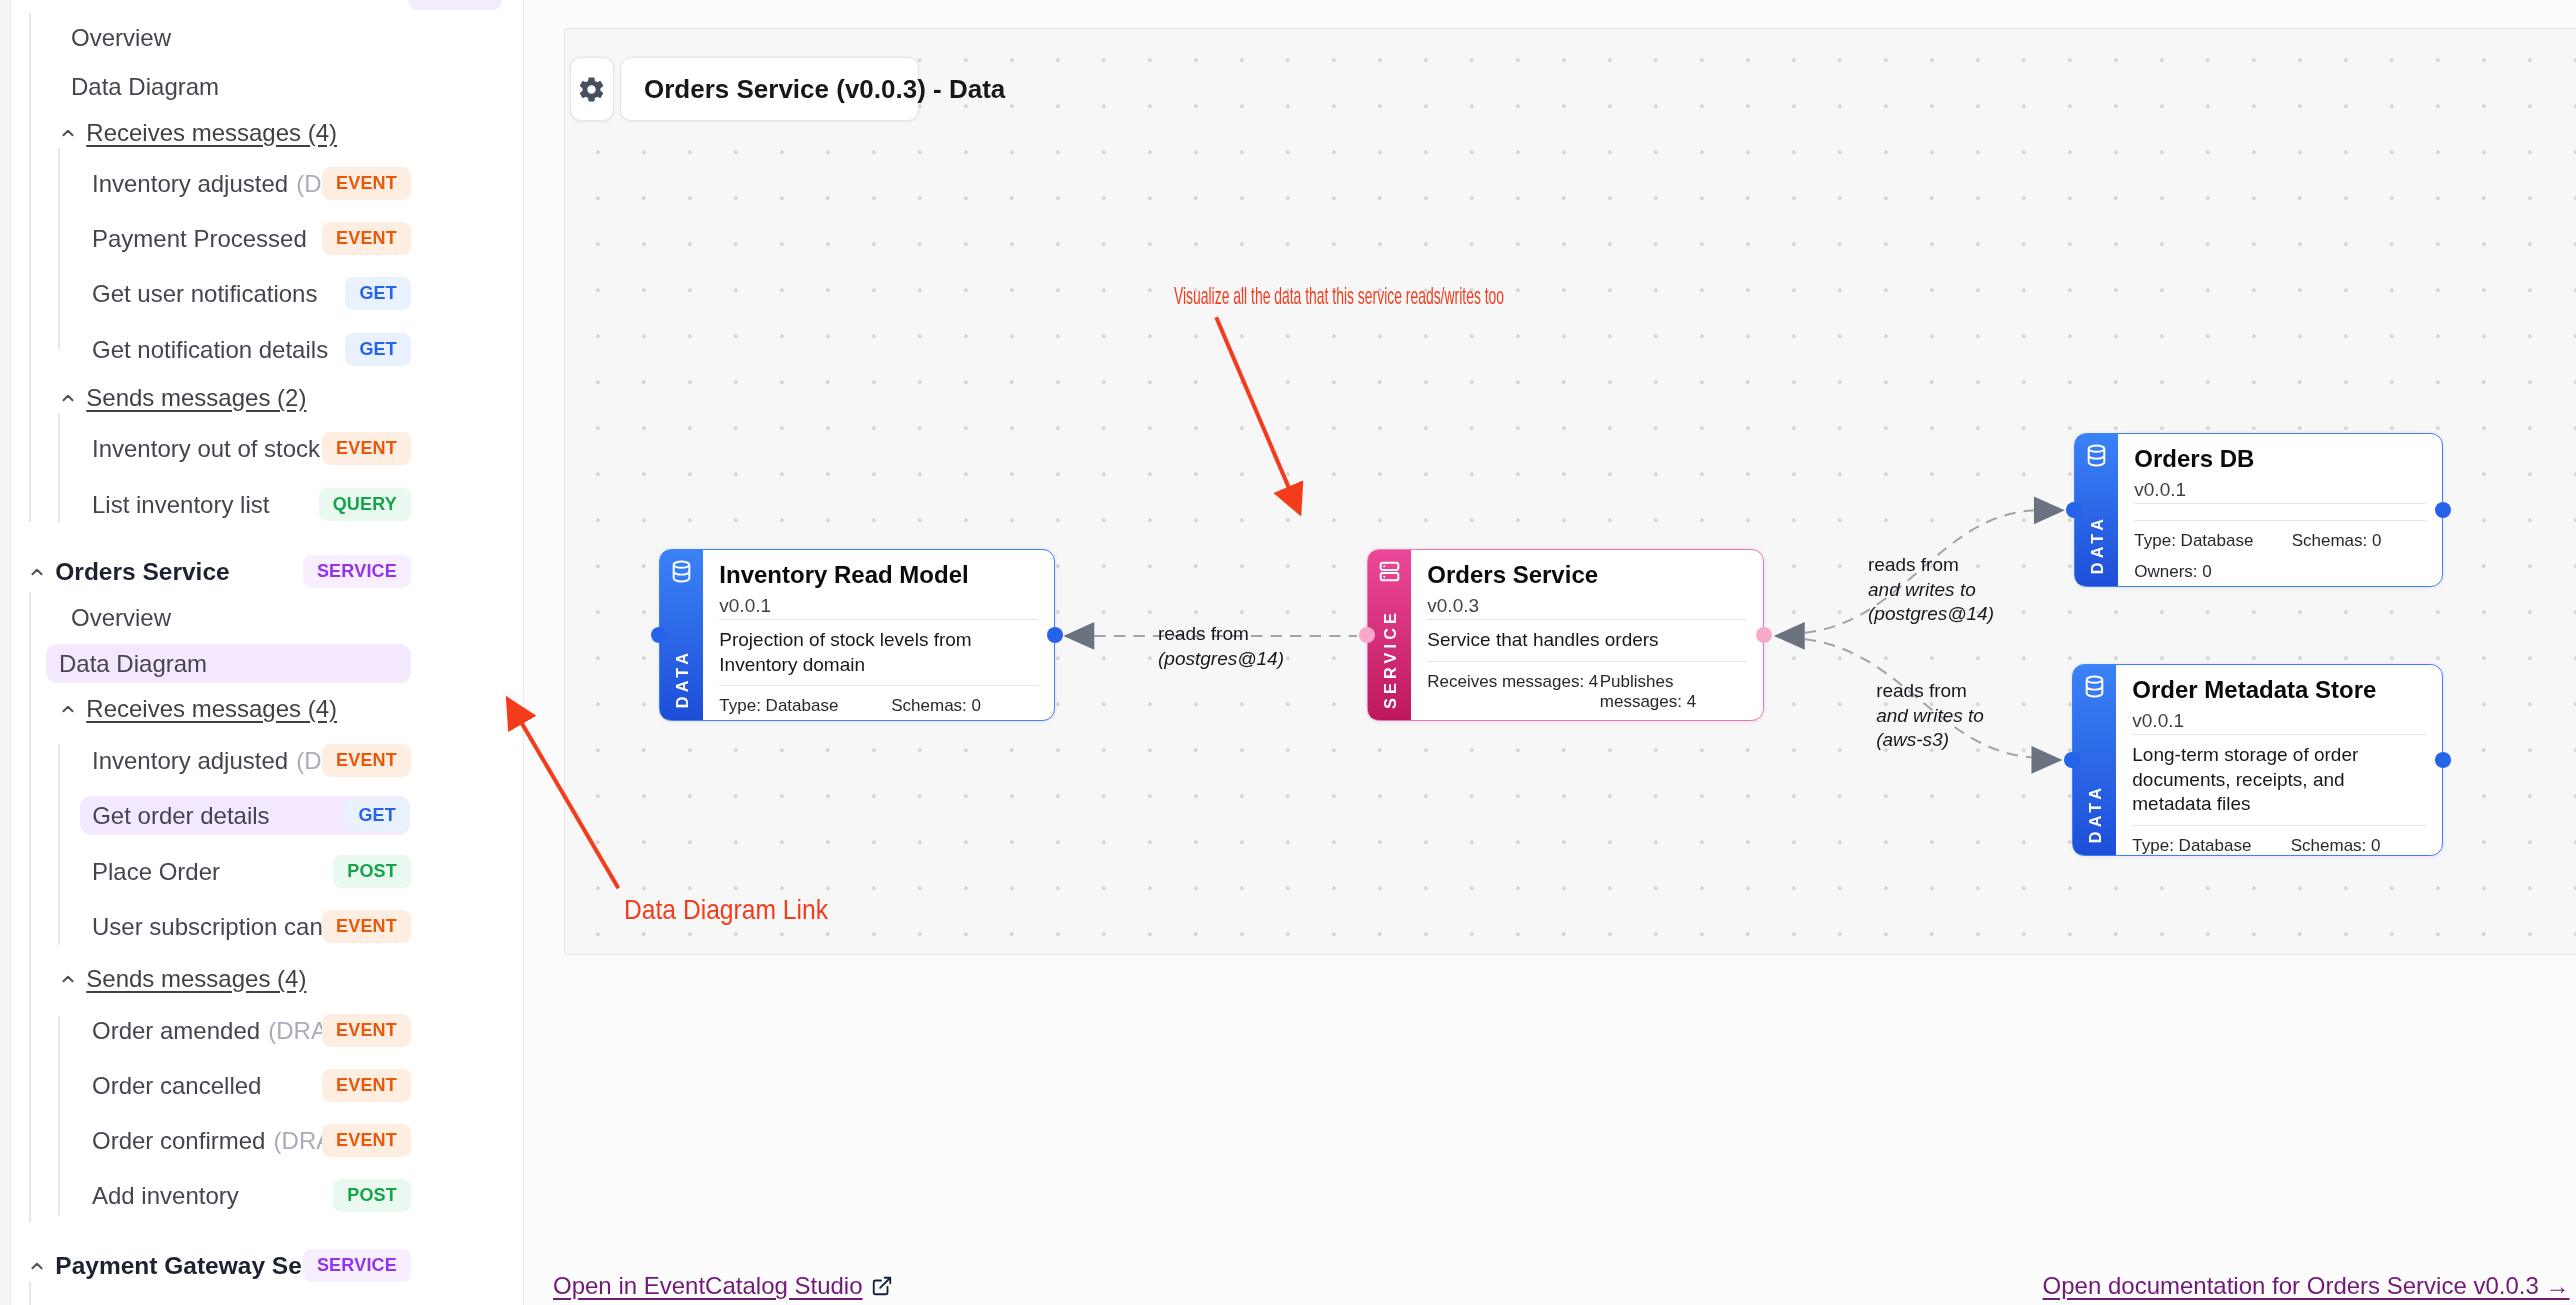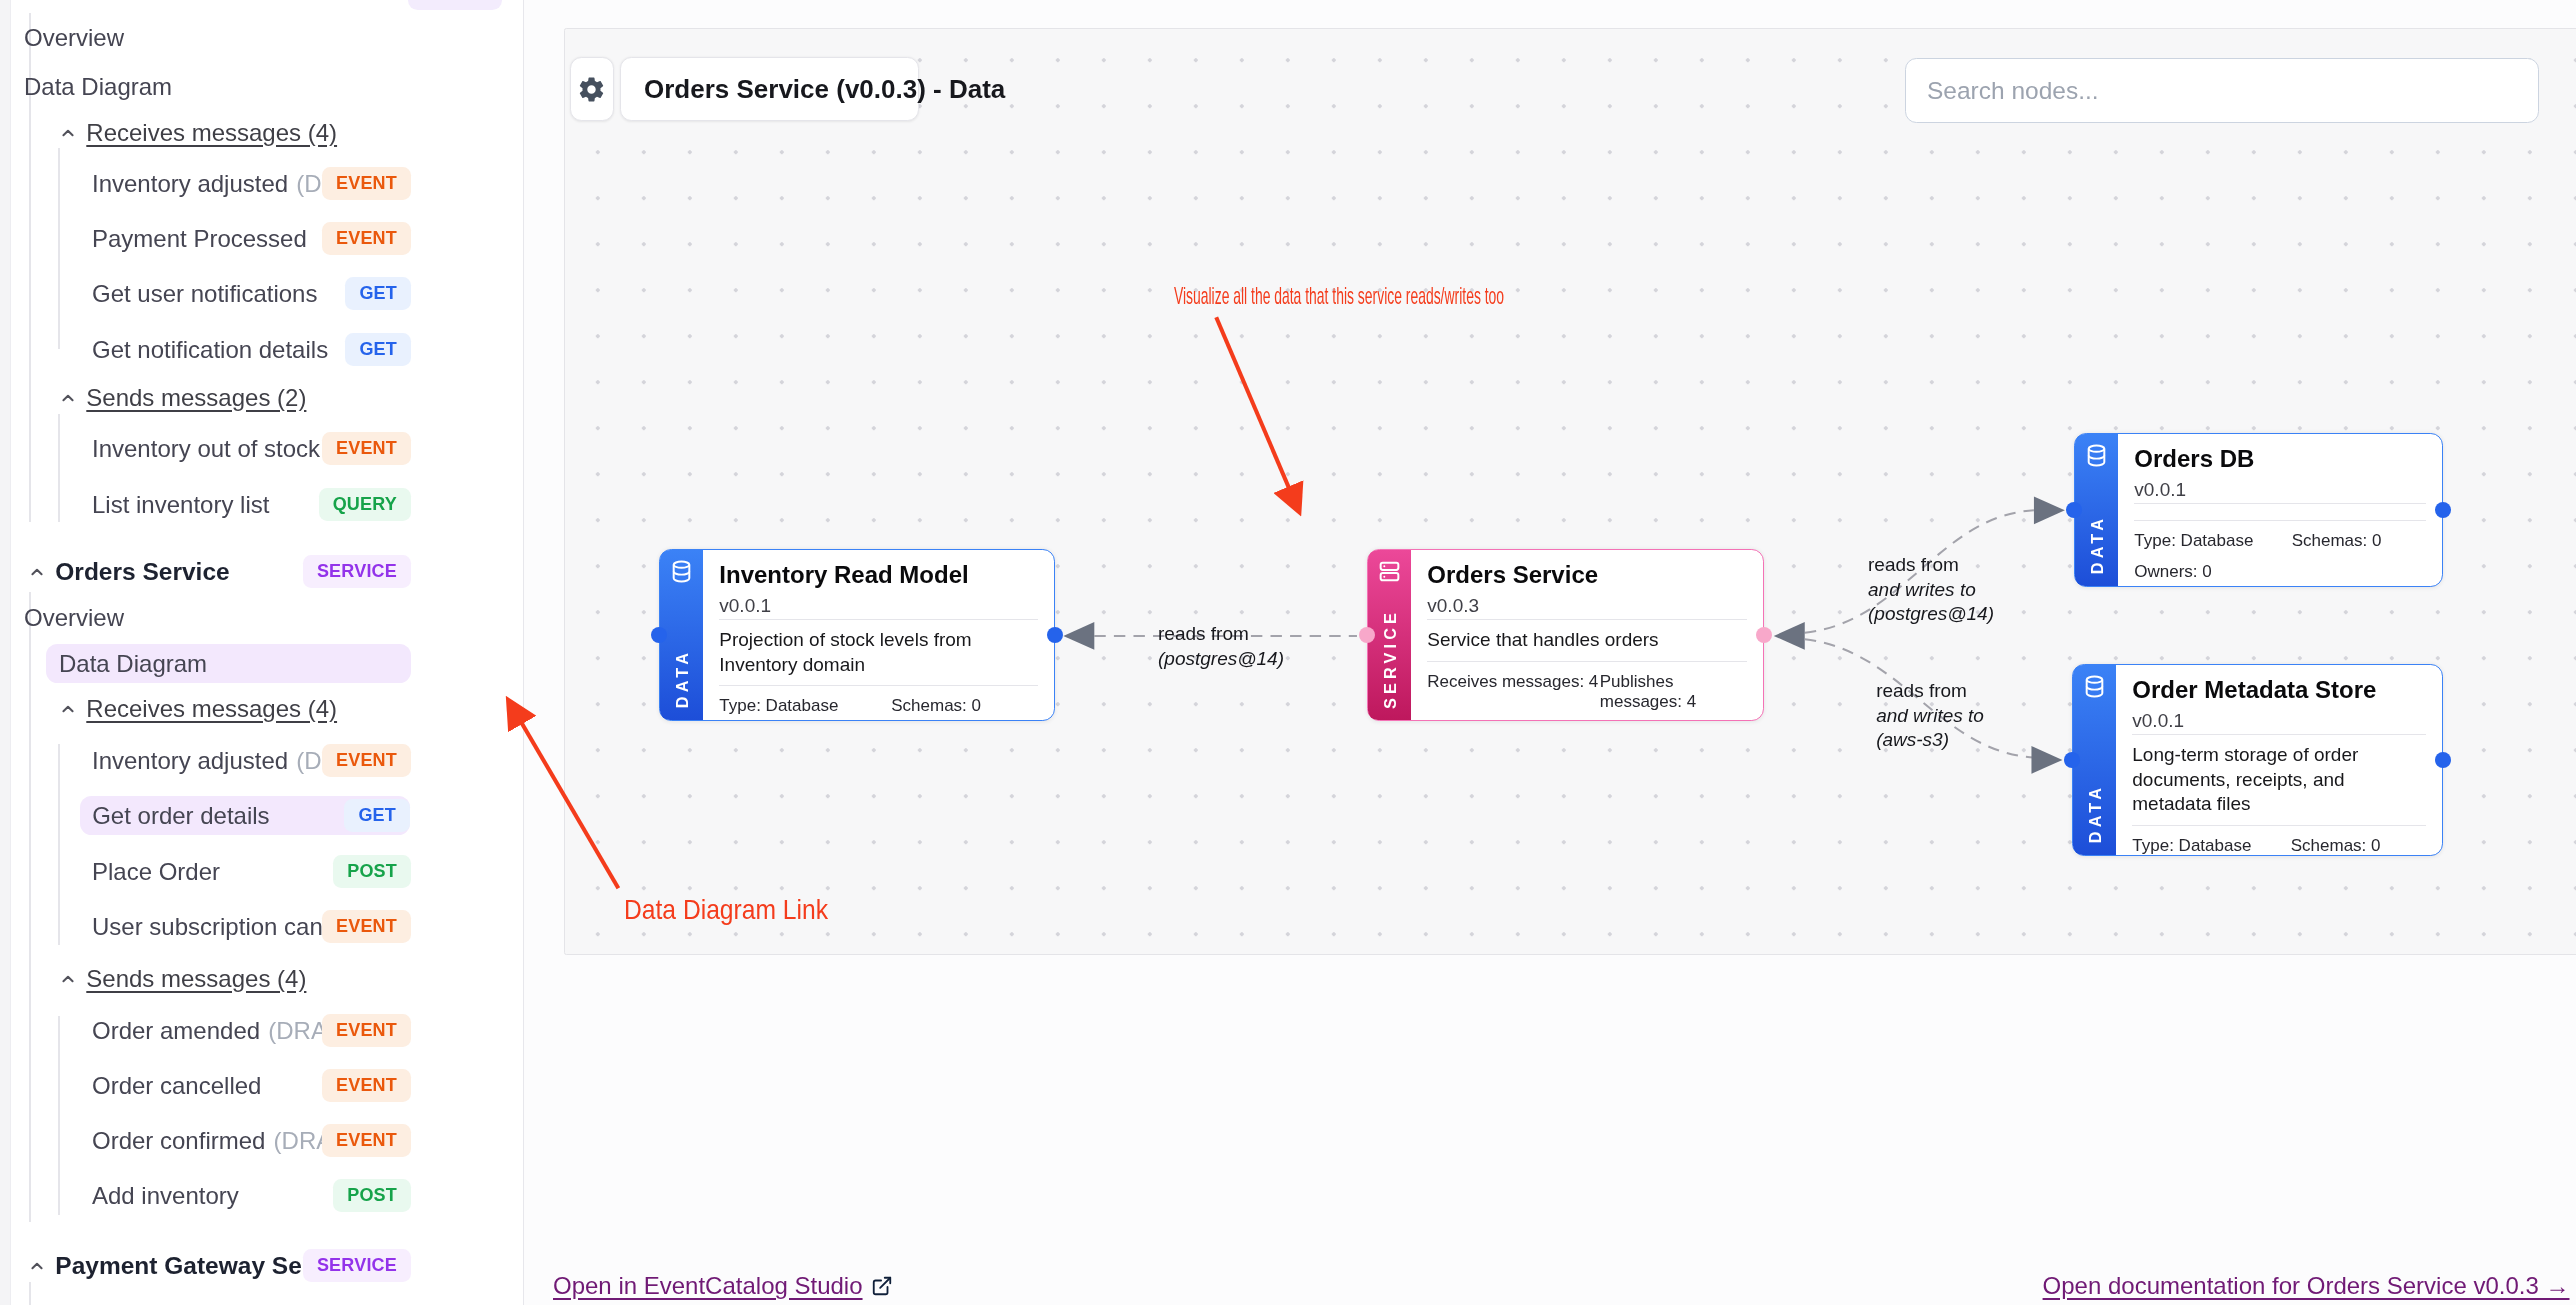--- a/index.html
+++ b/index.html
@@ -5,21 +5,21 @@
   html,body{margin:0;padding:0;background:#fcfcfd;font-family:"Liberation Sans",sans-serif;}
   #app{position:relative;width:2576px;height:1305px;overflow:hidden;background:#fcfcfd;}
 
   
   .sidebar{position:absolute;left:0;top:0;width:524px;height:1305px;background:#ffffff;border-right:0.8px solid #e7e7ec;box-sizing:border-box;}
   .gutter{position:absolute;left:0;top:0;width:9.8px;height:1305px;background:#f4f4f6;border-right:0.8px solid #ededf1;}
   .top-partial-pill{position:absolute;left:408px;top:0;width:94px;height:9.8px;background:#f3ecfd;border-radius:0 0 9.8px 9.8px;}
   .guide{position:absolute;width:1.6px;background:#e5e5ea;}
   .srow{position:absolute;left:0;width:524px;height:39px;display:flex;align-items:center;box-sizing:border-box;cursor:pointer;}
   .srow .chev{display:flex;align-items:center;margin-right:7.3px;flex:0 0 auto;}
-  .t-item{padding-left:24px;}
+  .t-item{padding-left:71px;}
   .t-message{padding-left:92px;}
   .t-group{padding-left:57px;}
   .t-service{padding-left:26px;}
   .srow.active{background:#f3e8fd;border-radius:11.4px;}
   .t-item.active{left:46px;width:365px;padding-left:13px;}
   .t-message.active{left:80px;width:330px;padding-left:12.2px;}
   .lbl{white-space:nowrap;}
   .t-item .lbl,.t-message .lbl{font-size:24px;color:#454552;}
   .t-group .lbl{font-size:24px;color:#3f3f46;text-decoration:underline;text-underline-offset:4.1px;}
   .t-service .lbl{font-size:24.5px;font-weight:700;color:#1d2230;}
@@ -227,21 +227,20 @@
         <svg width="29" height="29" viewBox="0 0 24 24">
             <path fill="#46505e" d="M19.4 13c.04-.33.06-.66.06-1s-.02-.67-.06-1l2.1-1.65c.19-.15.24-.42.12-.64l-2-3.46c-.12-.22-.39-.3-.61-.22l-2.49 1c-.52-.4-1.08-.73-1.69-.98l-.38-2.65C14.4 2.18 14.2 2 13.97 2h-3.94c-.23 0-.43.18-.47.41l-.38 2.65c-.61.25-1.17.59-1.69.98l-2.49-1c-.22-.09-.49 0-.61.22l-2 3.46c-.12.22-.07.49.12.64L4.6 11c-.04.33-.06.66-.06 1s.02.67.06 1l-2.1 1.65c-.19.15-.24.42-.12.64l2 3.46c.12.22.39.3.61.22l2.49-1c.52.4 1.08.73 1.69.98l.38 2.65c.04.23.24.41.47.41h3.94c.23 0 .43-.18.47-.41l.38-2.65c.61-.25 1.17-.59 1.69-.98l2.49 1c.22.09.49 0 .61-.22l2-3.46c.12-.22.07-.49-.12-.64L19.4 13zM12 15.5c-1.93 0-3.5-1.57-3.5-3.5s1.57-3.5 3.5-3.5 3.5 1.57 3.5 3.5-1.57 3.5-3.5 3.5z"></path>
           </svg>
       </span>
     </button>
 
     <div class="title-box">
       <span>Orders Service (v0.0.3) - Data</span>
     </div>
 
-    <input class="search-box" type="text" placeholder="Search nodes..." style="">
 
     <svg class="edges" viewBox="0 0 2473 1509" width="2017" height="1231">
 
       <line x1="649" y1="744" x2="971" y2="744" stroke="#a3a3ab" stroke-width="2.5" stroke-dasharray="14 10"></line>
       <polygon points="611,744 649,727 649,761" fill="#6b7280"></polygon>
 
       <path d="M1520,740 C1640,728 1685,596 1801,590" fill="none" stroke="#a3a3ab" stroke-width="2.5" stroke-dasharray="14 10"></path>
       <polygon points="1482,744 1520,727 1520,761" fill="#6b7280"></polygon>
       <polygon points="1839,590 1801,573 1801,607" fill="#6b7280"></polygon>
 

